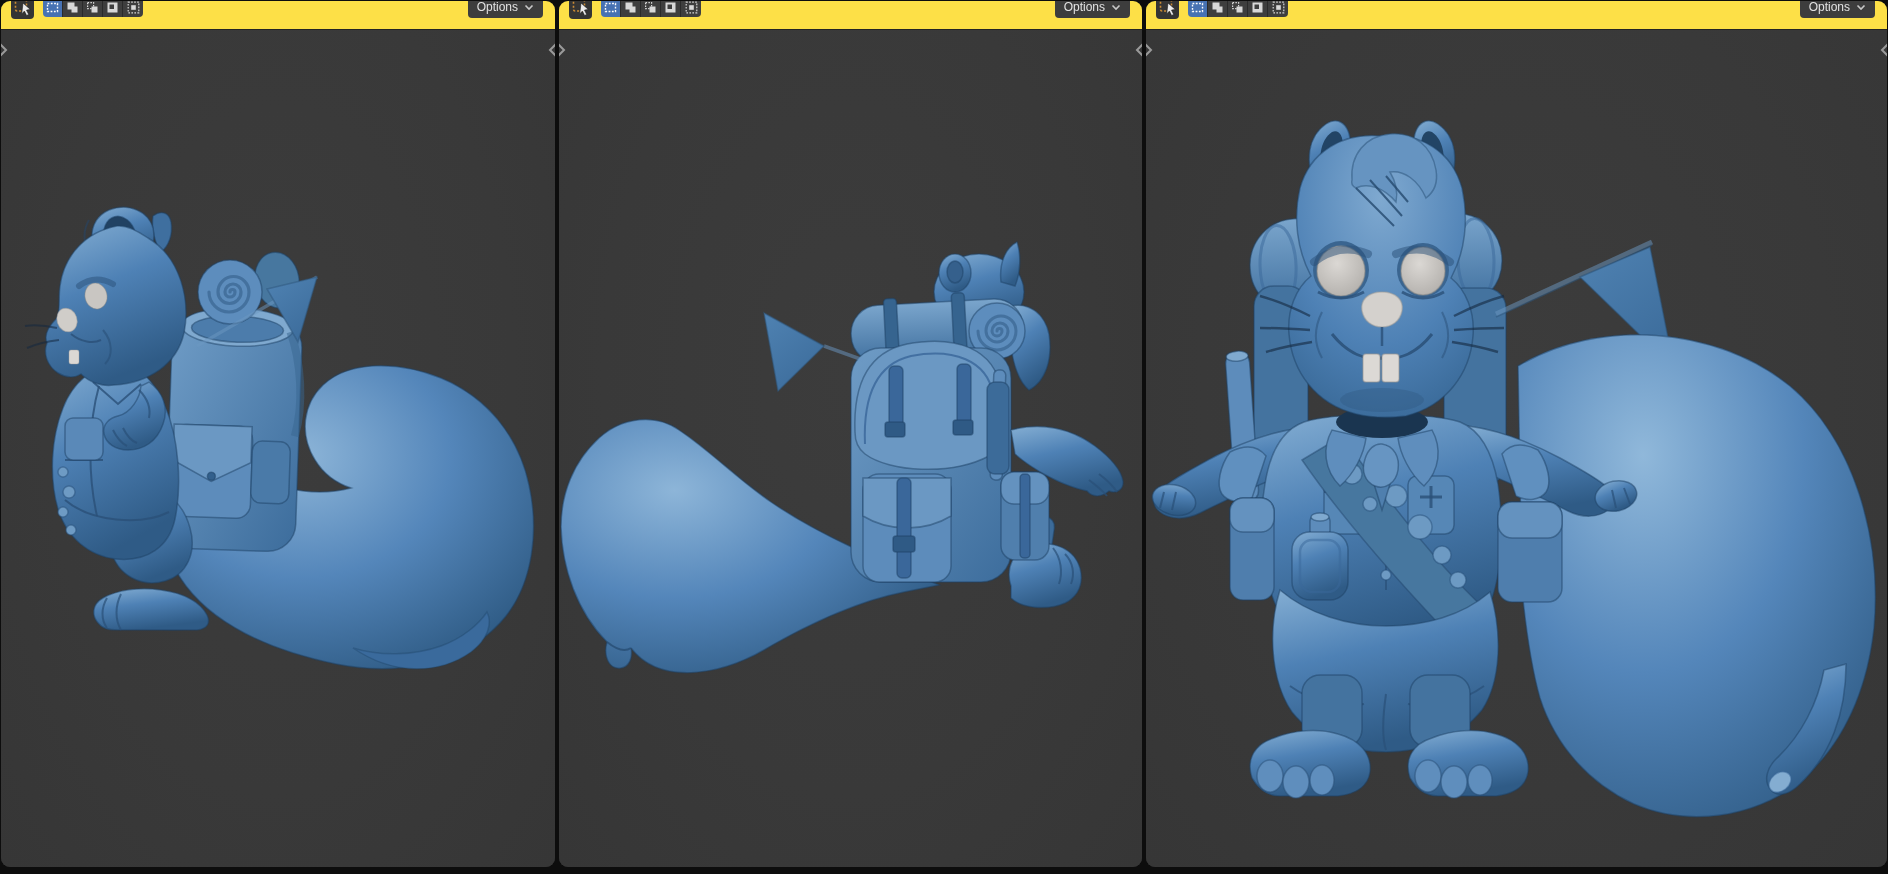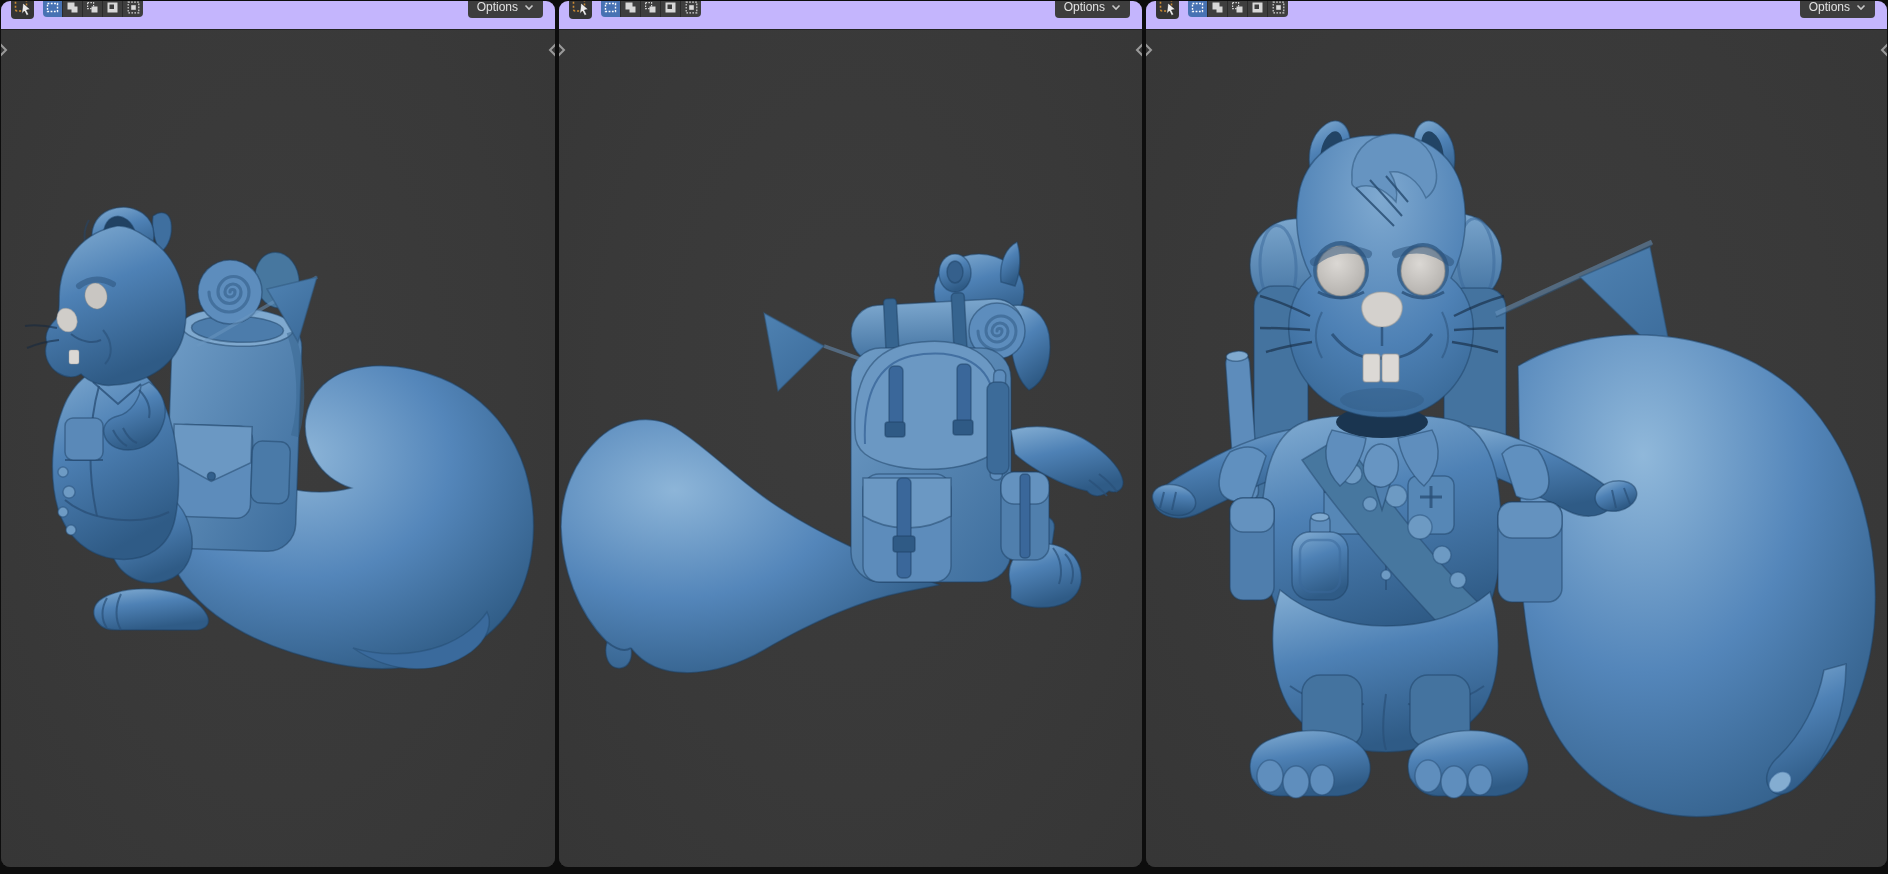--- a/index.html
+++ b/index.html
@@ -3,21 +3,21 @@
 <meta charset="utf-8">
 <style>
   html,body{margin:0;padding:0;background:#0d0d0d;width:1888px;height:874px;overflow:hidden;
     font-family:"Liberation Sans",sans-serif;-webkit-font-smoothing:antialiased;}
   .workspace{position:relative;width:1888px;height:874px;}
   .area{position:absolute;top:1px;height:866px;background:#3a3a3a;border-radius:9px;overflow:hidden;
     box-shadow:0 0 0 1px #1a1a1a inset;}
   #vp-side{left:1px;width:554px;}
   #vp-back{left:559px;width:583px;}
   #vp-front{left:1146px;width:741px;}
-  .vp-header{height:29px;background:#c4b5fd;display:flex;align-items:center;padding:0 12px 16px 10px;
+  .vp-header{height:29px;background:#fde047;display:flex;align-items:center;padding:0 12px 16px 10px;
     border-bottom:1px solid #242424;box-sizing:border-box;}
   .tool-btn{width:23px;height:23px;border-radius:4px;background:#343434;display:flex;align-items:center;
     justify-content:center;cursor:pointer;flex:0 0 auto;}
   .mode-group{display:flex;margin-left:9px;border-radius:4px;overflow:hidden;flex:0 0 auto;}
   .mode-btn{width:20px;height:20px;background:#3e3e3e;border:none;border-right:1px solid #2a2a2a;
     display:flex;align-items:center;justify-content:center;padding:0;cursor:pointer;}
   .mode-btn:last-child{border-right:none;}
   .mode-btn.active{background:#4772b3;}
   .options-btn{margin-left:auto;display:flex;align-items:center;gap:6px;background:#3d3d3d;
     border:none;border-radius:4px;color:#e2e2e2;font-size:12px;line-height:1;padding:5px 9px;cursor:pointer;

